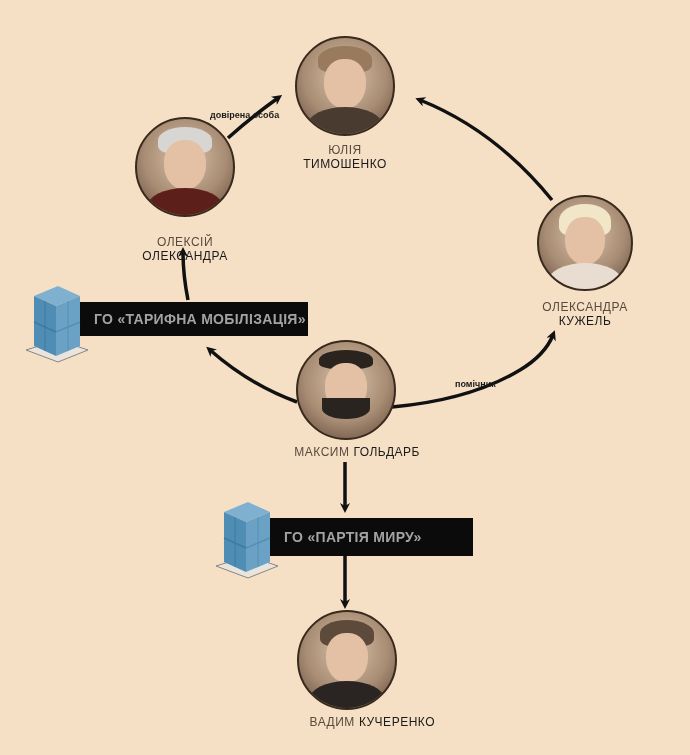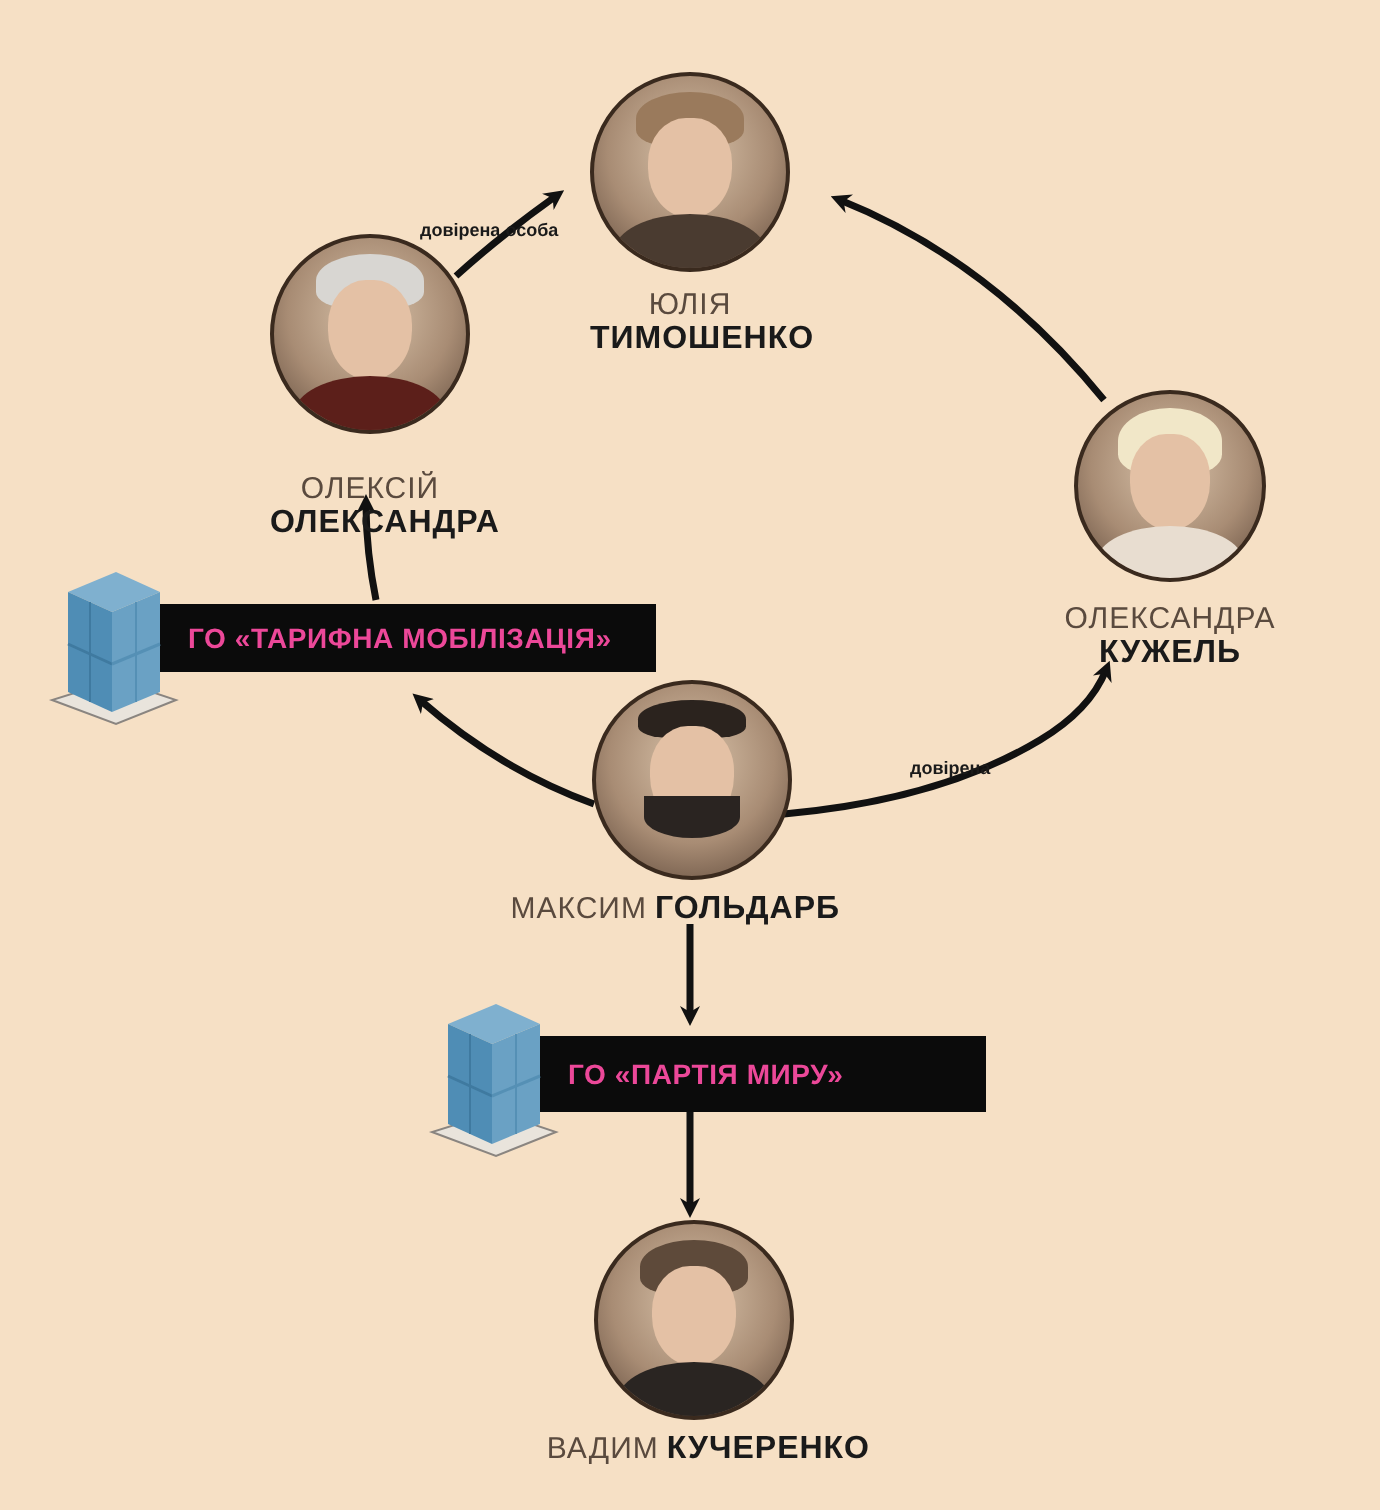--- a/index.html
+++ b/index.html
@@ -5,23 +5,23 @@
   html, body { margin:0; padding:0; }
   body { width:690px; height:755px; background:#f6e0c5; position:relative; overflow:hidden; font-family:"Liberation Sans", sans-serif; }
   .canvas { position:absolute; left:0; top:0; width:690px; height:755px; }
   svg.links { position:absolute; left:0; top:0; width:690px; height:755px; }
   .node { position:absolute; text-align:center; }
   .portrait { position:absolute; border-radius:50%; border:2px solid #3a2a1e; background:radial-gradient(circle at 50% 40%, #d9c3aa 0%, #a88c74 55%, #5b4638 100%); box-sizing:border-box; overflow:hidden; }
   .portrait .face { position:absolute; left:28%; top:22%; width:44%; height:52%; border-radius:45% 45% 50% 50%; background:#e4c1a5; }
   .portrait .hair { position:absolute; left:22%; top:8%; width:56%; height:28%; border-radius:50% 50% 30% 30%; }
   .portrait .body { position:absolute; left:10%; top:72%; width:80%; height:40%; border-radius:50% 50% 0 0; }
   .name { position:absolute; text-align:center; white-space:nowrap; line-height:1.15; }
-  .first { font-size:15px; color:#5a4a3e; letter-spacing:0.5px; }
-  .last { font-size:16px; font-weight:bold; color:#1a1a1a; letter-spacing:0.5px; }
-  .org { position:absolute; background:#0b0b0b; color:#ec4899; font-weight:bold; font-size:14px; letter-spacing:0.3px; padding:0 24px 0 14px; display:flex; align-items:center; white-space:nowrap; }
+  .first { font-size:12px; color:#5a4a3e; letter-spacing:0.5px; }
+  .last { font-size:12px; font-weight:normal; color:#1a1a1a; letter-spacing:0.5px; }
+  .org { position:absolute; background:#0b0b0b; color:#a3a3a3; font-weight:bold; font-size:14px; letter-spacing:0.3px; padding:0 4px 0 14px; display:flex; align-items:center; white-space:nowrap; }
   .building { position:absolute; }
   .edge-label { position:absolute; font-size:9px; font-weight:bold; color:#1a1a1a; white-space:nowrap; }
 </style>
 </head>
 <body>
 
 <div class="canvas">
 
   <svg class="links" viewBox="0 0 690 755">
     <defs>
@@ -39,21 +39,21 @@
     <path d="M297,402 Q250,385 210,350" stroke="#111" stroke-width="3.5" fill="none" marker-end="url(#ah)"></path>
 
     <path d="M188,300 Q183,275 183,252" stroke="#111" stroke-width="3.5" fill="none" marker-end="url(#ah)"></path>
 
     <path d="M345,462 L345,508" stroke="#111" stroke-width="3.5" fill="none" marker-end="url(#ah)"></path>
 
     <path d="M345,555 L345,604" stroke="#111" stroke-width="3.5" fill="none" marker-end="url(#ah)"></path>
   </svg>
 
   <div class="edge-label" style="left:210px; top:110px;">довірена особа</div>
-  <div class="edge-label" style="left:455px; top:379px;">довірена</div>
+  <div class="edge-label" style="left:455px; top:379px;">помічник</div>
 
   <div class="node">
     <div class="portrait" style="left:295px; top:36px; width:100px; height:100px;">
       <div class="hair" style="background:#9a7a5c;"></div>
       <div class="face"></div>
       <div class="body" style="background:#4a3b30;"></div>
     </div>
     <div class="name" style="left:295px; top:144px; width:100px;">
       <div class="first">ЮЛІЯ</div>
       <div class="last">ТИМОШЕНКО</div>

